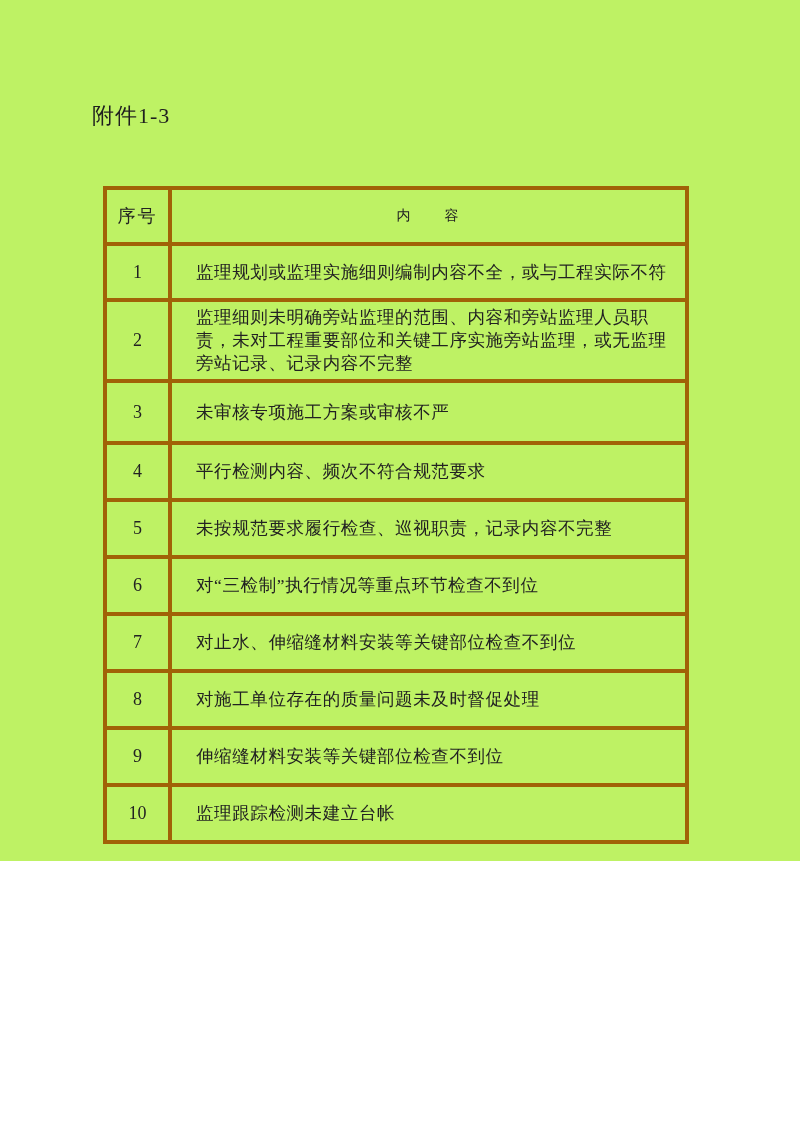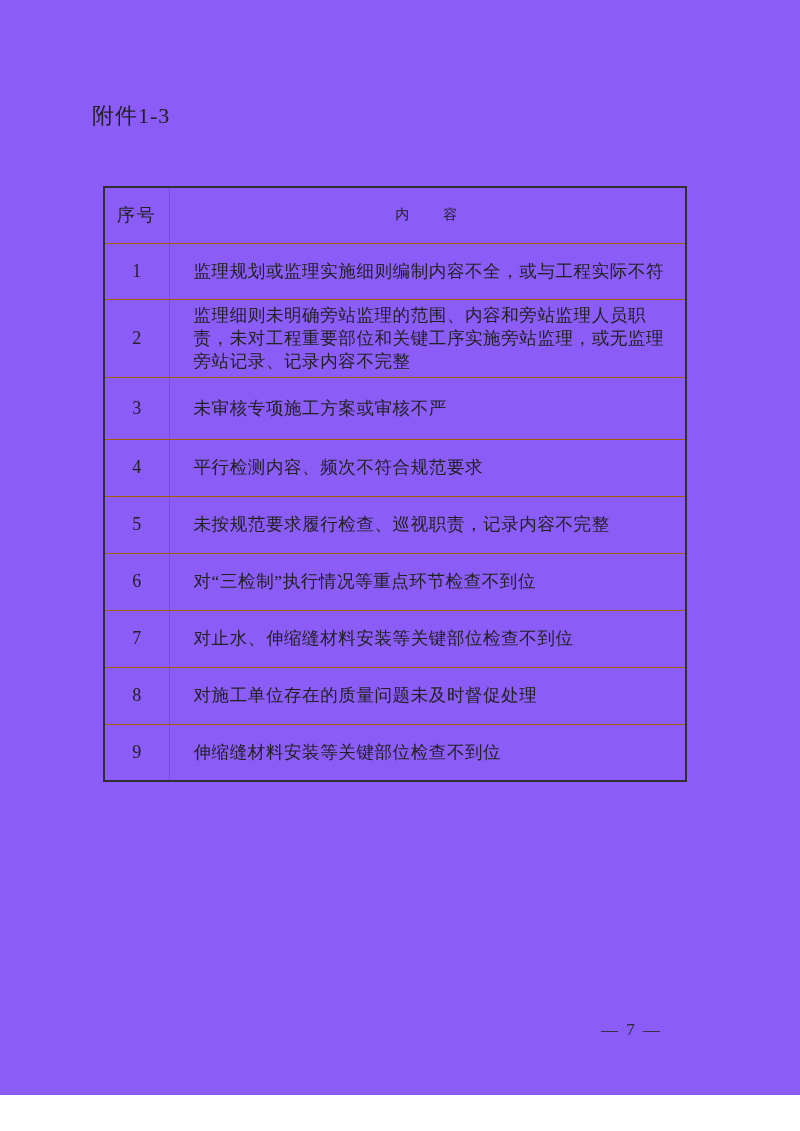--- a/index.html
+++ b/index.html
@@ -3,22 +3,22 @@
 <meta charset="utf-8">
 <style>
   html, body {
     margin: 0;
     padding: 0;
     background: #ffffff;
   }
   .page {
     position: relative;
     width: 800px;
-    height: 1095px;
-    background: #8b5cf6;
+    height: 861px;
+    background: #bef264;
     font-family: "Liberation Serif", "DejaVu Serif", serif;
     color: #1f1f1f;
     overflow: hidden;
   }
   .attachment-label {
     position: absolute;
     left: 92px;
     top: 101px;
     font-size: 22px;
     letter-spacing: 1px;
@@ -39,21 +39,21 @@
     position: absolute;
     left: 103px;
     top: 186px;
     width: 582px;
     border-collapse: collapse;
     table-layout: fixed;
     border: 2px solid #303030;
   }
   table.checklist th,
   table.checklist td {
-    border: 1px solid #a16207;
+    border: 4px solid #a16207;
     vertical-align: middle;
     font-weight: normal;
     color: #222222;
     margin-top: 12px;
   }
   col.col-index { width: 65px; }
   col.col-content { width: 517px; }
 
   thead tr { height: 56px; }
   th.h-index {
@@ -149,18 +149,22 @@
     <tr>
       <td class="c-index">8</td>
       <td class="c-content">对施工单位存在的质量问题未及时督促处理</td>
     </tr>
 
     <tr>
       <td class="c-index">9</td>
       <td class="c-content">伸缩缝材料安装等关键部位检查不到位</td>
     </tr>
 
+    <tr>
+      <td class="c-index">10</td>
+      <td class="c-content">监理跟踪检测未建立台帐</td>
+    </tr>
   </tbody>
   </table>
 
   <div class="page-number">— 7 —</div>
 
 </div>
 
 </body></html>

